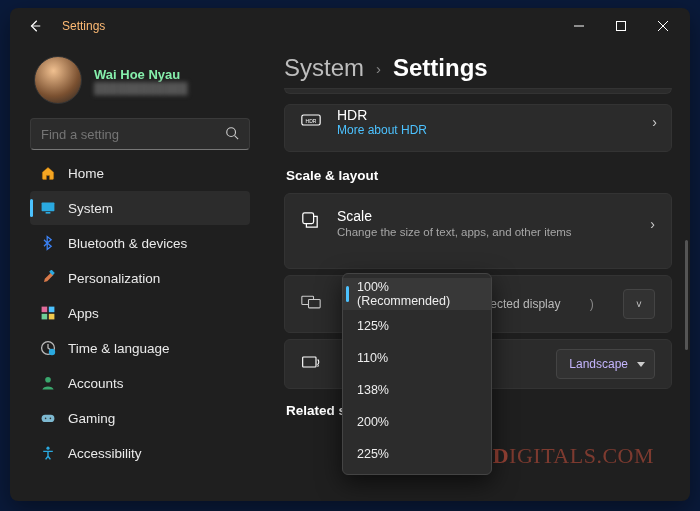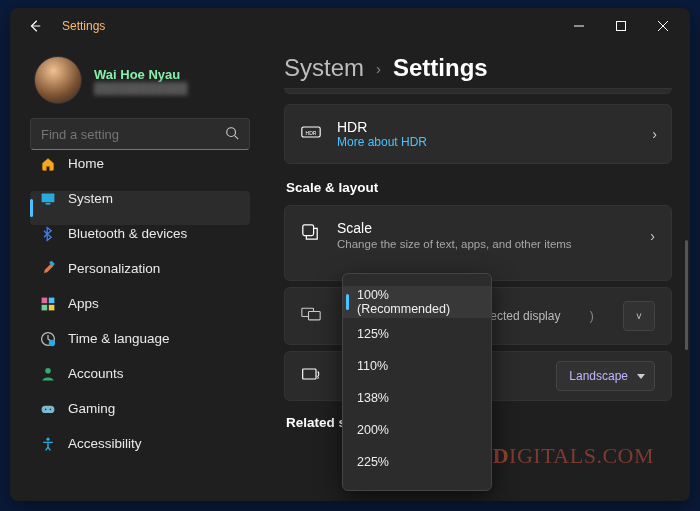--- a/index.html
+++ b/index.html
@@ -70,21 +70,21 @@
     margin-bottom:6px;
     position:relative;
   }
   .search-box input{
     background:transparent;border:none;outline:none;color:#ccc;font-size:13px;flex:1;
   }
   .search-box .mag{ color:#ccc; font-size:13px;}
   .nav { flex:1; overflow:hidden; position:relative;}
   .nav-inner { position:relative; }
   .nav-item {
-    display:flex; gap:12px;
+    display:flex; align-items:center; gap:12px;
     height:34px;
     padding:0 10px 0 10px;
     border-radius:4px;
     font-size:13.5px;
     color:#eaeaea;
     cursor:pointer;
     position:relative;
     margin-bottom: 1px;
   }
   .nav-item.active { background:#2c2c2c; }
@@ -99,21 +99,21 @@
   }
   .breadcrumb { font-size:24px; display:flex; align-items:center; gap:12px; margin: 2px 0 10px 0;}
   .bc-sys { color:#bdbdbd; font-weight:400; }
   .bc-chev { color:#888; font-size:15px; }
   .bc-disp { color:#fff; font-weight:600; }
   .panel {
     background:#2b2b2b;
     border:1px solid #333;
     border-radius:6px;
     margin-bottom:10px;
-    padding: 14px 14px 14px 16px;
+    padding: 2px 14px 14px 16px;
     display:flex; align-items:center; gap:16px;margin-top:6px;
   }
   .panel.truncated-top { height: 6px; padding:0; margin-top:-4px; border-radius:0 0 6px 6px;}
   .panel-icon { width:20px;height:20px; color:#fff; }
   .panel-body { flex:1; }
   .panel-title { font-size:14px; color:#fff; }
   .panel-link { font-size:12px; color:#4cc2ff; }
   .panel-chev { color:#ccc; font-size:14px; }
   .section-title { font-size:13.5px; font-weight:600; margin: 16px 0 10px 2px; }
   .scale-panel {
@@ -122,21 +122,21 @@
     margin-bottom:6px;
   }
   .scale-desc-title { font-size:14px; }
   .scale-desc-sub { font-size:11.5px; color:#a6a6a6; margin-top:2px; }
   .scale-panel .panel-chev { position:absolute; right:16px; top:22px; }
   .dropdown {
     position:absolute; left:332px; top:265px;
     width:150px;
     background:#2c2c2c; border:1px solid #444; border-radius:6px;
     box-shadow:0 8px 24px rgba(0,0,0,.6);
-    z-index:50; padding:12px 0;
+    z-index:50; padding:4px 0;
   }
   .dd-item{
     height:32px; display:flex;align-items:center;
     padding:0 14px; font-size:12.5px; color:#eee;
     position:relative; cursor:pointer;
   }
   .dd-item.selected{ background:#383838;}
   .dd-item.selected::before{
     content:""; position:absolute; left:3px; top:8px; bottom:8px; width:3px;
     background:#4cc2ff; border-radius:2px;

